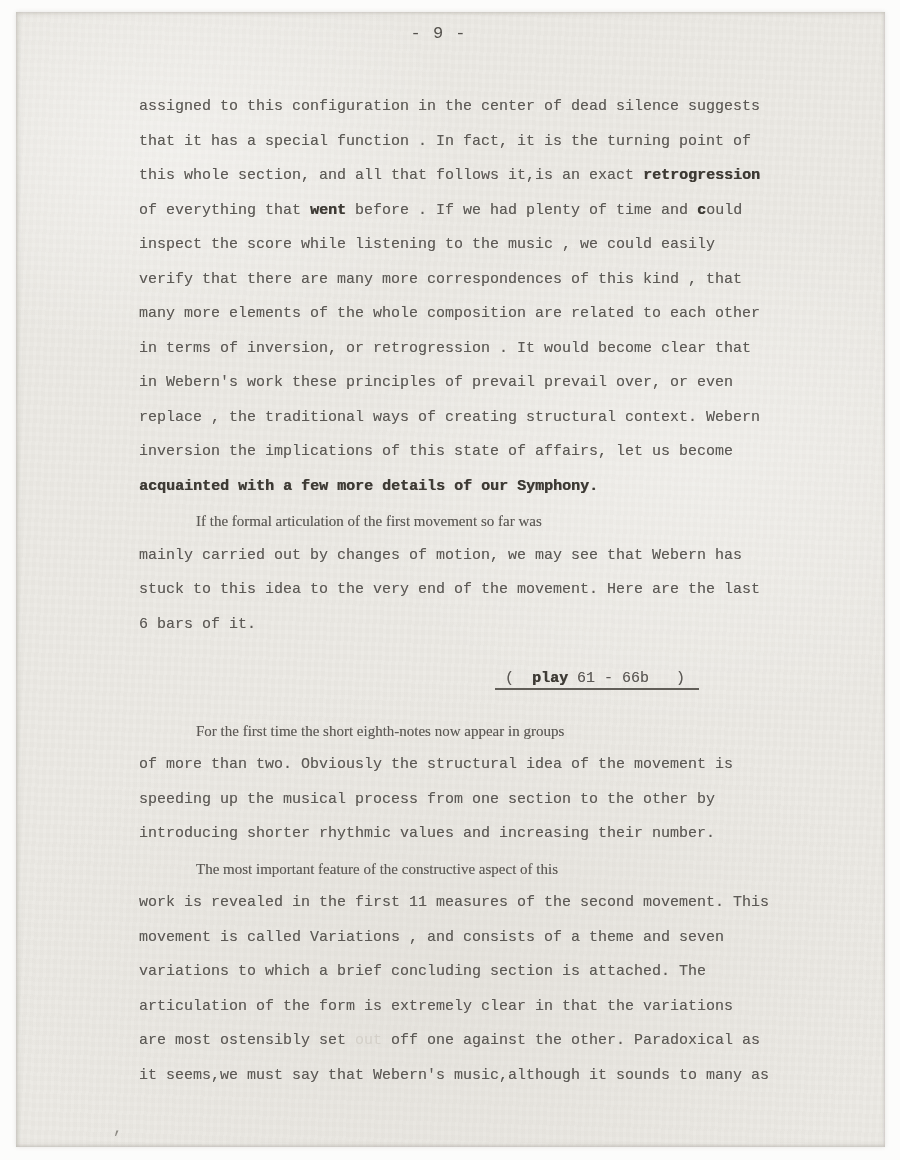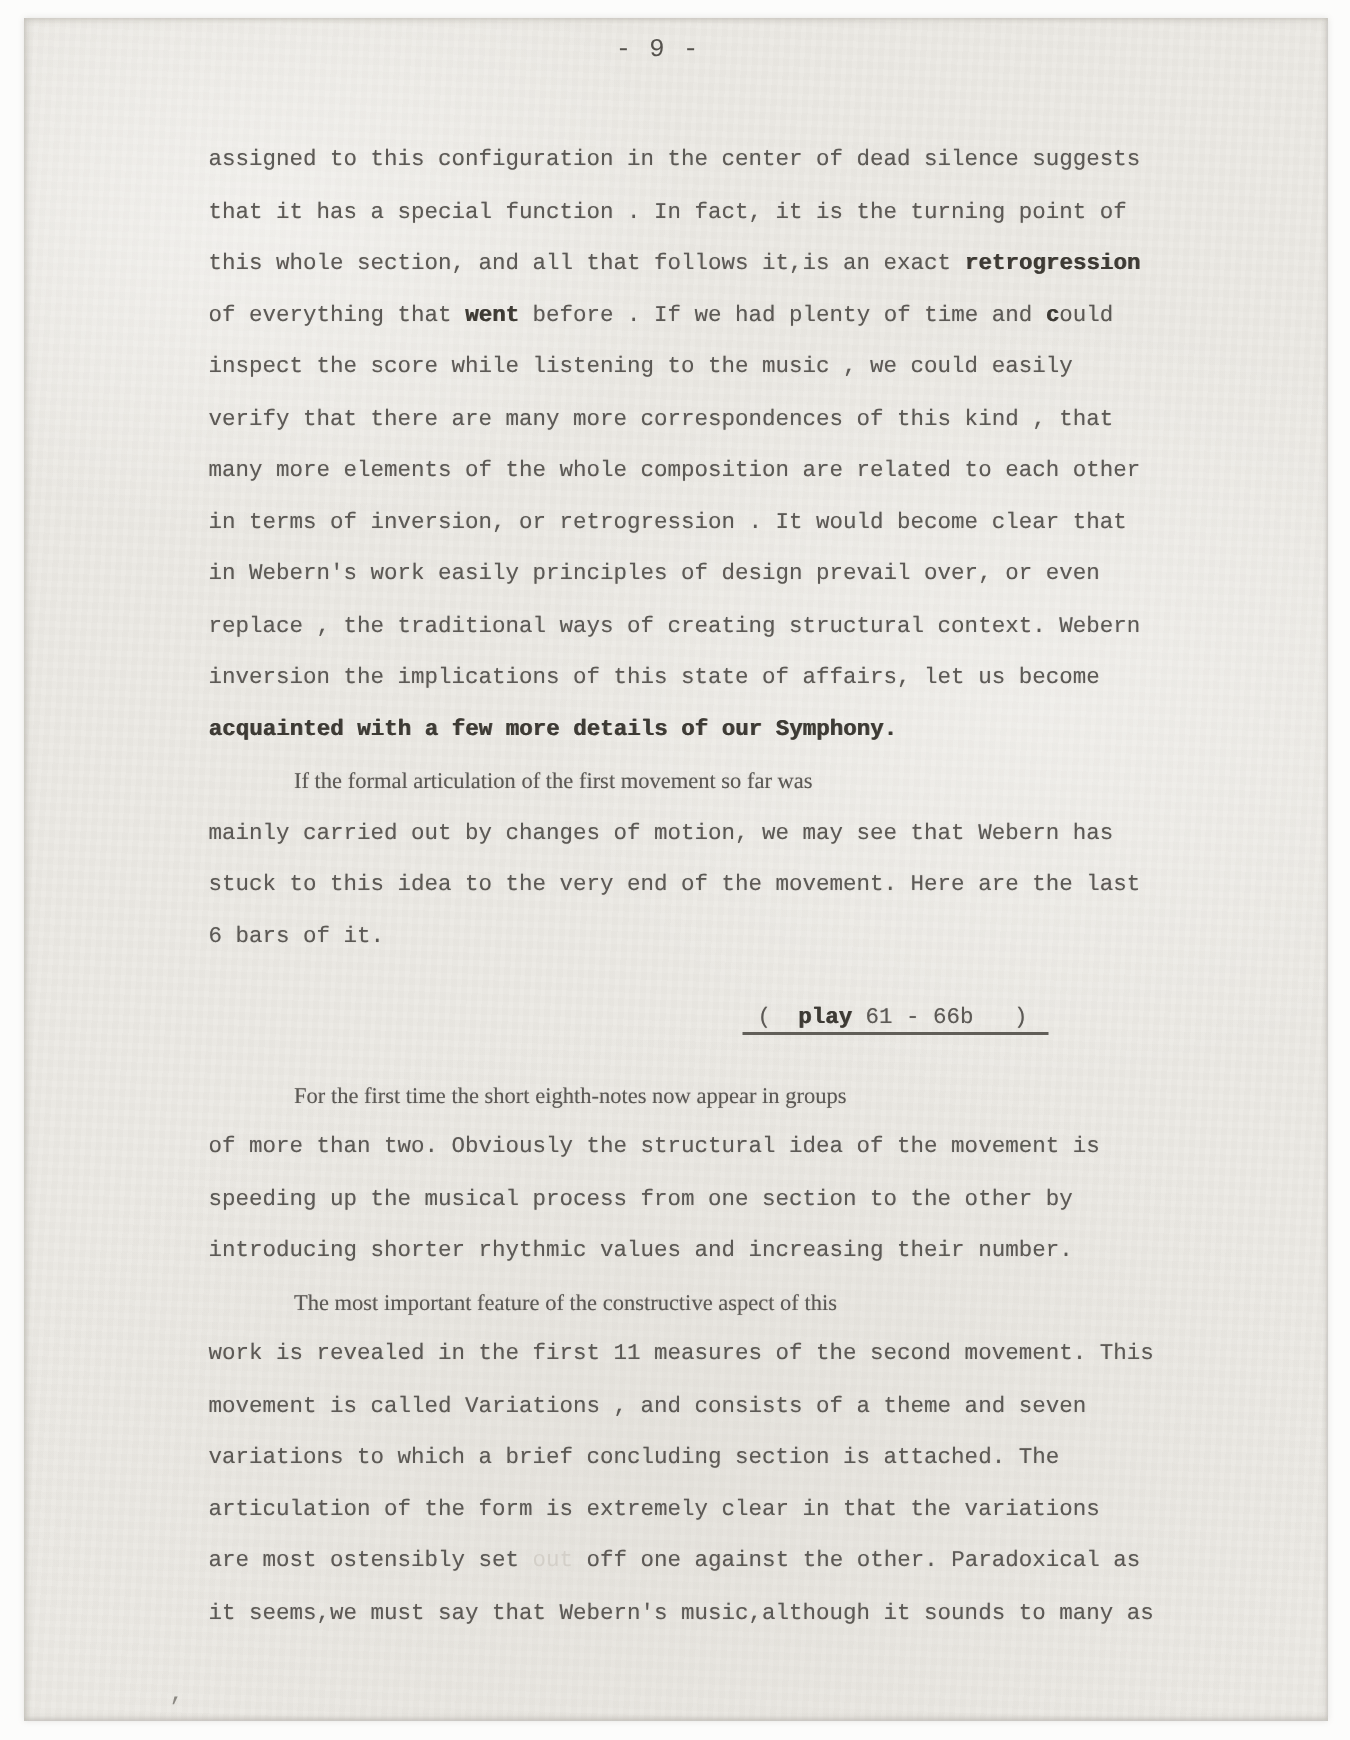--- a/index.html
+++ b/index.html
@@ -83,21 +83,21 @@
     <div class="page-number">- 9 -</div>
     <div class="textcol">
         <div class="line"><span class="line-inner"><span>assigned to this configuration in the center of dead silence suggests</span></span></div>
         <div class="line"><span class="line-inner"><span>that it has a special function . In fact, it is the turning point of</span></span></div>
         <div class="line"><span class="line-inner"><span>this whole section, and all that follows it,is an exact </span><span class="b">retrogression</span></span></div>
         <div class="line"><span class="line-inner"><span>of everything that </span><span class="b">went</span><span> before . If we had plenty of time and </span><span class="b">c</span><span>ould</span></span></div>
         <div class="line"><span class="line-inner"><span>inspect the score while listening to the music , we could easily</span></span></div>
         <div class="line"><span class="line-inner"><span>verify that there are many more correspondences of this kind , that</span></span></div>
         <div class="line"><span class="line-inner"><span>many more elements of the whole composition are related to each other</span></span></div>
         <div class="line"><span class="line-inner"><span>in terms of inversion, or retrogression . It would become clear that</span></span></div>
-        <div class="line"><span class="line-inner"><span>in Webern's work easily principles of design prevail over, or even</span></span></div>
+        <div class="line"><span class="line-inner"><span>in Webern's work these principles of prevail prevail over, or even</span></span></div>
         <div class="line"><span class="line-inner"><span>replace , the traditional ways of creating structural context. Webern</span></span></div>
         <div class="line"><span class="line-inner"><span>inversion the implications of this state of affairs, let us become</span></span></div>
         <div class="line"><span class="line-inner"><span class="b">acquainted with a few more details of our Symphony.</span></span></div>
         <div class="line indent"><span class="line-inner"><span>If the formal articulation of the first movement so far was</span></span></div>
         <div class="line"><span class="line-inner"><span>mainly carried out by changes of motion, we may see that Webern has</span></span></div>
         <div class="line"><span class="line-inner"><span>stuck to this idea to the very end of the movement. Here are the last</span></span></div>
         <div class="line"><span class="line-inner"><span>6 bars of it.</span></span></div>
         <div class="line play"><span class="line-inner"><span>(  </span><span class="b">play</span><span> 61 - 66b   )</span></span></div>
         <div class="line indent"><span class="line-inner"><span>For the first time the short eighth-notes now appear in groups</span></span></div>
         <div class="line"><span class="line-inner"><span>of more than two. Obviously the structural idea of the movement is</span></span></div>

